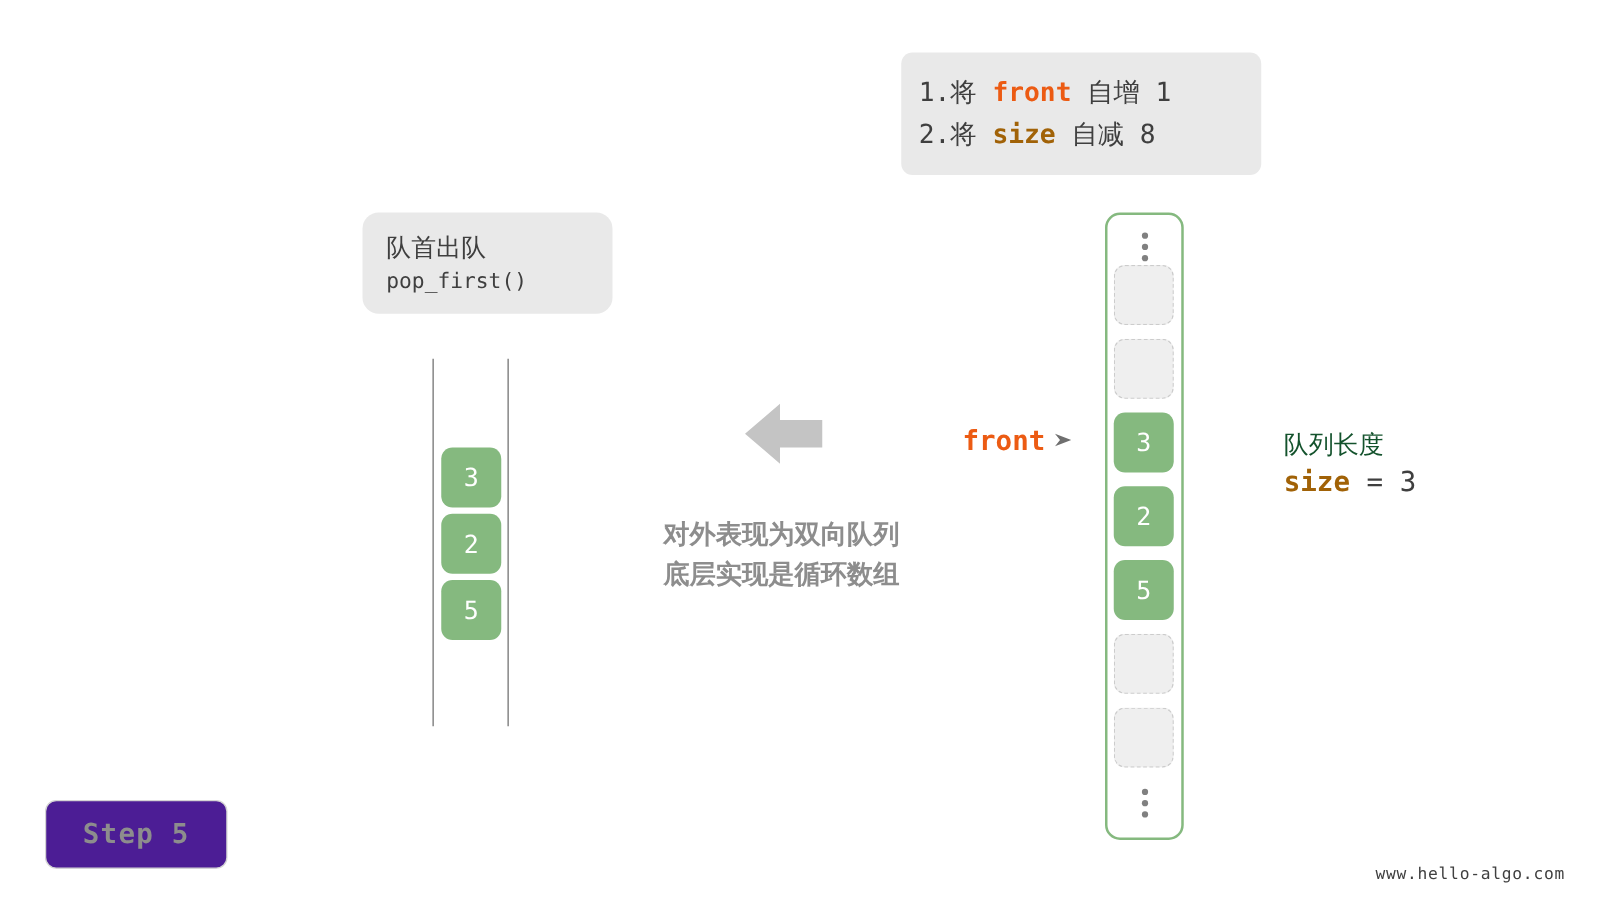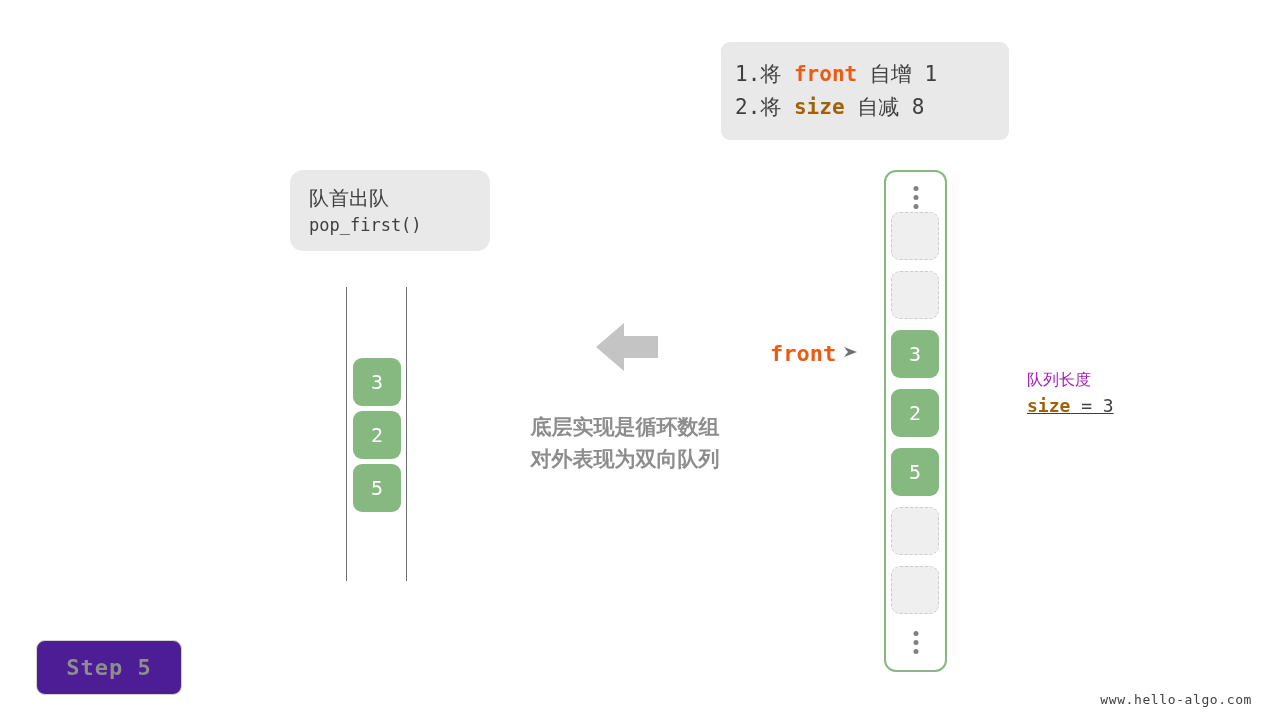--- a/index.html
+++ b/index.html
@@ -180,32 +180,30 @@
     background: #808080;
   }
 
   
   #size-info {
     position: absolute;
     left: 1027px;
     top: 340px;
   }
   #size-info .cn {
-    font-size: 16px;
-    color: #a21caf;
+    font-size: 20px;
+    color: #14532d;
     line-height: 1.5;
-    margin-top: 28px;
   }
   #size-info .code {
-    font-size: 18px;
+    font-size: 22px;
     color: #3f3f3f;
     line-height: 1.55;
     white-space: pre;
     font-family: "DejaVu Sans Mono", "Liberation Mono", monospace;
-    text-decoration: underline;
   }
 
   
   #step-badge {
     position: absolute;
     left: 36px;
     top: 640px;
     width: 144px;
     height: 53px;
     border: 1.5px solid #d4d4d4;
@@ -261,22 +259,22 @@
       </div>
   </div>
 
   <div id="flow-arrow">
     <svg width="62" height="50" viewBox="0 0 62 50" aria-hidden="true">
       <polygon points="0,25 28,1 28,14 62,14 62,36 28,36 28,49" fill="#c4c4c4"></polygon>
     </svg>
   </div>
 
   <div id="caption">
+    <div>对外表现为双向队列</div>
     <div>底层实现是循环数组</div>
-    <div>对外表现为双向队列</div>
   </div>
 
   <div id="front-pointer">
     <span class="label">front</span>
     <span>
       <svg width="16" height="14" viewBox="0 0 16 14" aria-hidden="true">
         <polygon points="1,2 14,7 1,12 5,7" fill="#6f6f6f"></polygon>
       </svg>
     </span>
   </div>

